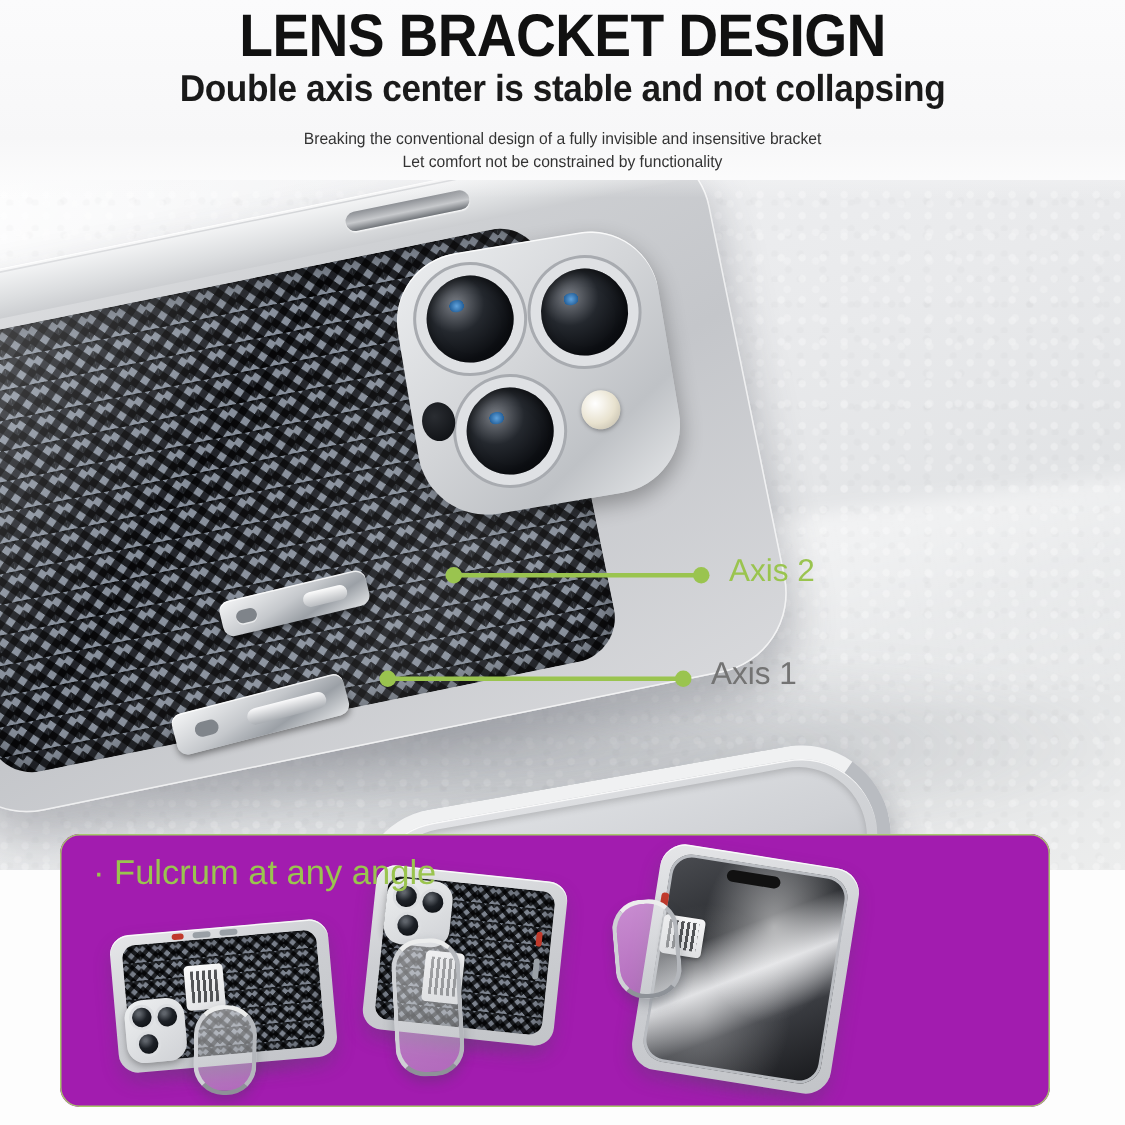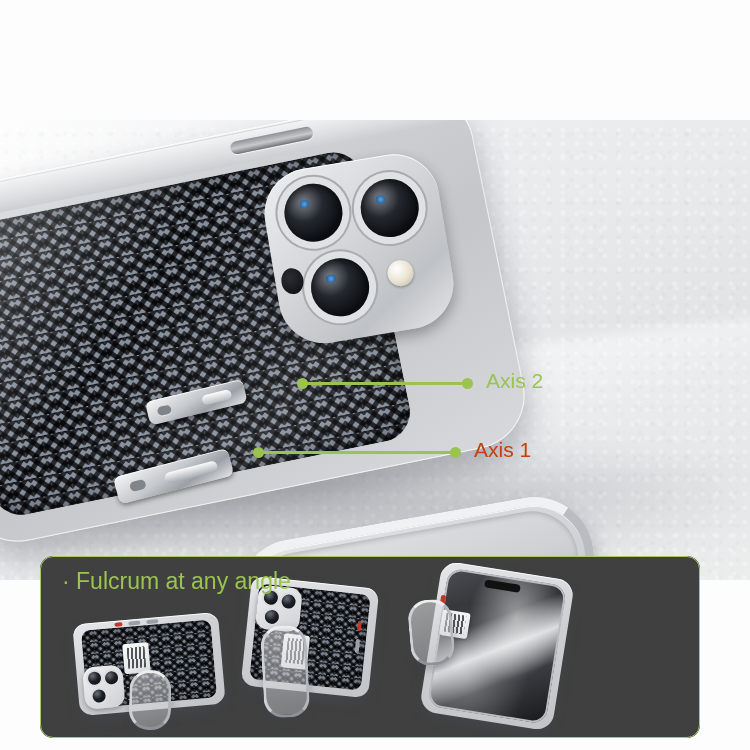--- a/index.html
+++ b/index.html
@@ -123,21 +123,21 @@
     box-shadow:inset 0 2px 5px rgba(0,0,0,.18);}
 
   
   .callout{position:absolute;z-index:30;}
   .co-line{position:absolute;height:3px;border-radius:2px;}
   .co-dot{position:absolute;width:11px;height:11px;border-radius:50%;}
   .co-label{position:absolute;font-size:21px;line-height:27px;font-weight:normal;white-space:nowrap;}
 
   
   .panel{position:absolute;left:40px;top:556px;width:660px;height:182px;border-radius:13px;
-    background:#404040;z-index:35;overflow:hidden;}
+    background:#a21caf;z-index:35;overflow:hidden;}
   .panel-border{position:absolute;inset:0;border-radius:13px;border:1.6px solid #a6c96a;pointer-events:none;}
   .panel-title{position:absolute;left:22px;top:12px;font-size:23px;line-height:26px;white-space:nowrap;}
 
   .mini{position:absolute;}
   .mini-body{position:absolute;inset:0;border-radius:13px;
     background:linear-gradient(160deg,#e6e7e9,#cdcfd3 45%,#c2c4c8);
     box-shadow:0 6px 12px rgba(70,75,85,.28),0 1px 0 rgba(255,255,255,.8) inset;}
   .mini-carbon{position:absolute;left:8px;top:7px;right:8px;bottom:7px;border-radius:9px;
     background-color:#3a3c3f;
     background-image:
@@ -213,23 +213,29 @@
     <div class="co-line" style="left:0;top:4px;width:168px;background:#9ac44f;"></div>
     <div class="co-dot" style="left:-3px;top:0;background:#9ac44f;"></div>
     <div class="co-dot" style="left:162px;top:0;background:#9ac44f;"></div>
     <div class="co-label" style="left:186px;top:-11px;color:#9ac44f;">Axis 2</div>
   </div>
 
   <div class="callout" style="left:256px;top:447px;">
     <div class="co-line" style="left:0;top:4px;width:200px;background:#9ac44f;"></div>
     <div class="co-dot" style="left:-3px;top:0;background:#9ac44f;"></div>
     <div class="co-dot" style="left:194px;top:0;background:#9ac44f;"></div>
-    <div class="co-label" style="left:218px;top:-11px;color:#c2410c;">Axis 1</div>
-  </div>
-
+    <div class="co-label" style="left:218px;top:-11px;color:#737373;">Axis 1</div>
+  </div>
+
+  <div class="header">
+    <div class="title">LENS BRACKET DESIGN</div>
+    <div class="subtitle">Double axis center is stable and not collapsing</div>
+    <div class="desc">Breaking the conventional design of a fully invisible and insensitive bracket</div>
+    <div class="desc" style="top:101px;">Let comfort not be constrained by functionality</div>
+  </div>
 
   <div class="panel">
 
     <div class="mini" style="left:36px;top:62px;width:146px;height:92px;transform:rotate(-5deg);">
       <div class="mini-shadow" style="left:6px;top:84px;width:140px;height:18px;"></div>
       <div class="mini-body"></div>
       <div class="mini-carbon"></div>
       <div class="mini-cam" style="left:6px;top:44px;width:40px;height:42px;">
         <div class="mini-lens" style="left:5px;top:5px;width:13px;height:13px;"></div>
         <div class="mini-lens" style="left:22px;top:6px;width:13px;height:13px;"></div>

